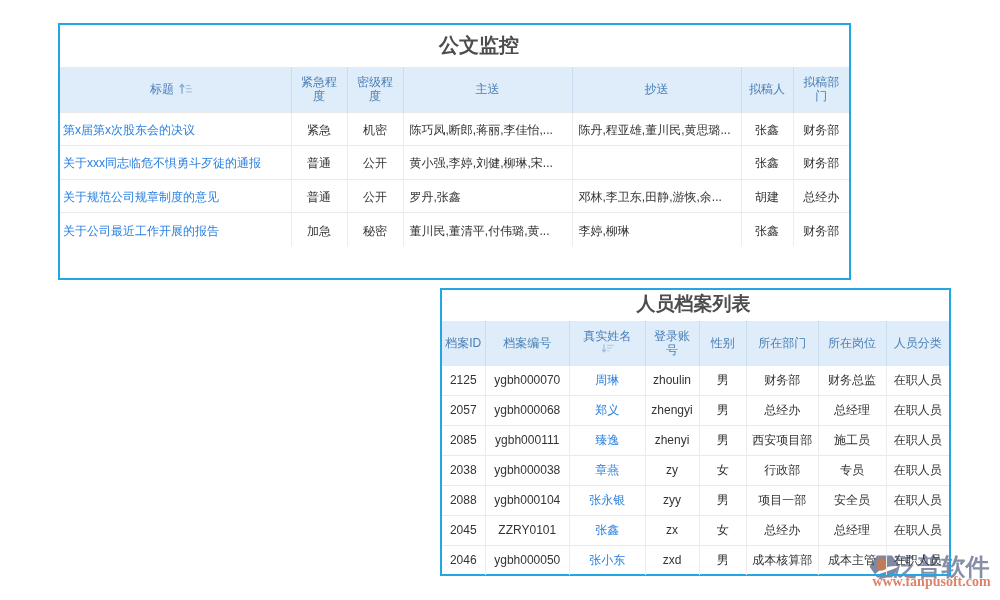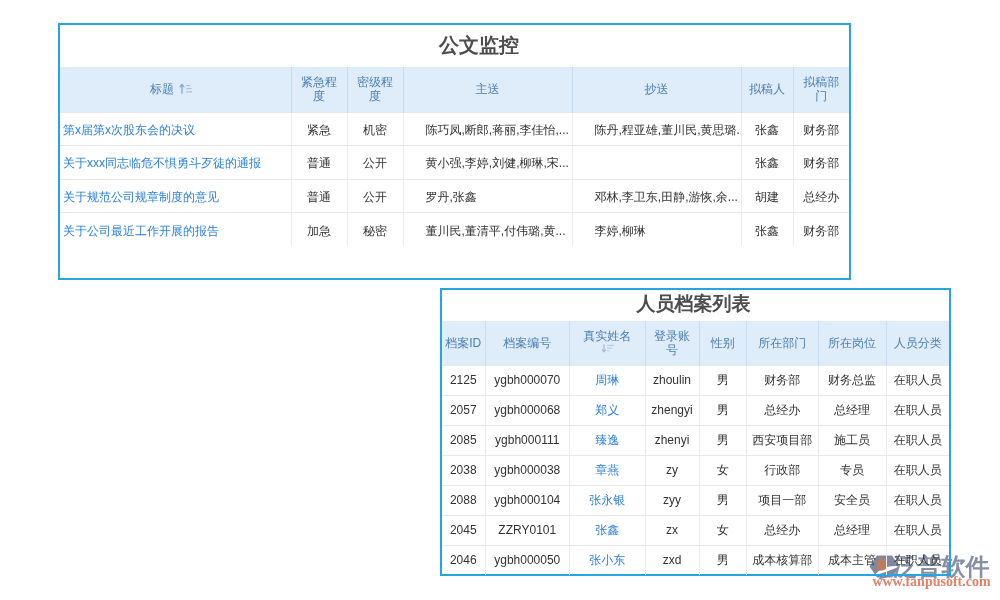--- a/index.html
+++ b/index.html
@@ -11,21 +11,21 @@
 .t2 { left:440px; top:288px; width:511px; height:288px; }
 table { border-collapse:collapse; table-layout:fixed; width:100%;border-radius:7px; }
 .title { font-size:19px; font-weight:bold; color:#4d4d4d; position:absolute; white-space:nowrap; }
 .t1 .title { left:379px; top:6.5px; font-size:20px; }
 .t2 .title { left:194.5px; top:1px; }
 thead td { background:#dfecfa; color:#4a80b5; font-size:12px; text-align:center; border-left:1px solid #c9dcf0; line-height:14px; vertical-align:middle; }
 thead td:first-child { border-left:none; }
 tbody td { font-size:12px; color:#333; text-align:center; border-top:1px solid #e9e9e9; border-left:1px solid #ededed; overflow:hidden; white-space:nowrap; vertical-align:middle; }
 tbody td:first-child { border-left:none; }
 tbody td:first-child.lft { padding-left:3px; }
-td.lft { text-align:left; padding-left:22px; }
+td.lft { text-align:left; padding-left:6px; }
 a { color:#2b80e0; text-decoration:none; }
 .t1 thead td { height:45px; }
 .t1 tbody td { height:33.5px; padding-top:3px; }
 .t2 thead td { height:44px; }
 .t2 tbody td { height:30px; }
 .sorticon { display:inline-block; vertical-align:-1px; margin-left:2px; }
 </style>
 </head>
 <body>
 <div class="wrap">

